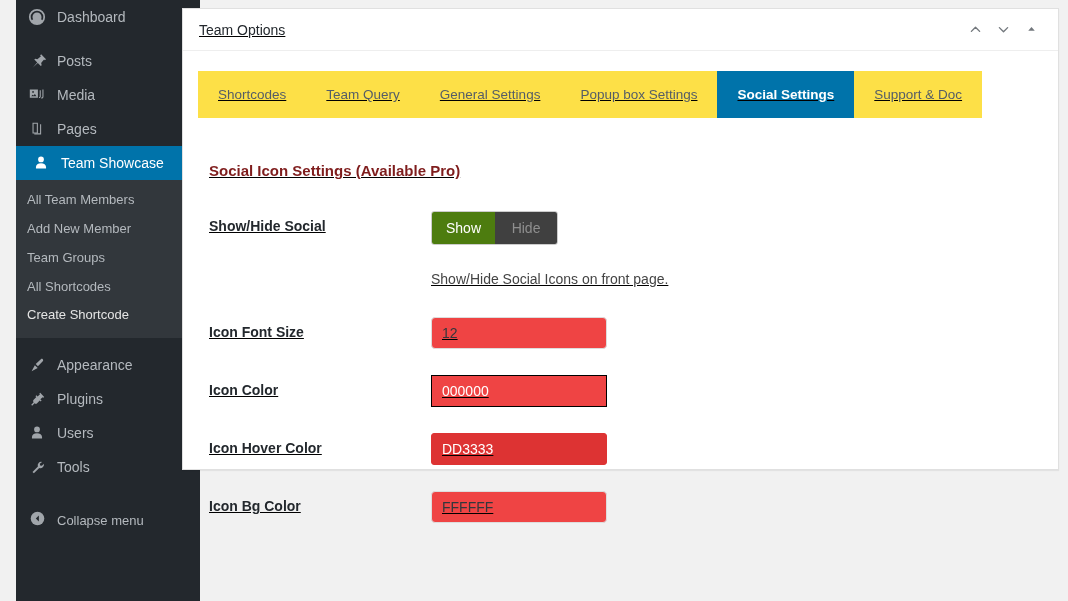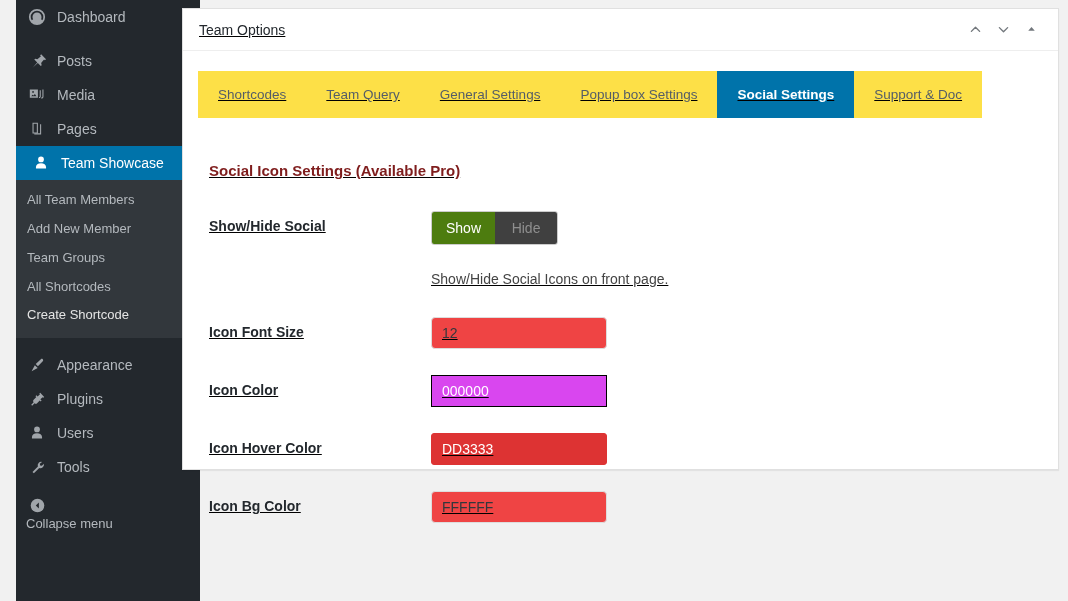--- a/index.html
+++ b/index.html
@@ -81,26 +81,25 @@
     line-height: 1.45;
     white-space: nowrap;
   }
   .submenu-item.current {
     color: #e5e5e5;
     font-weight: normal;
   }
 
   .collapse-item {
     display: flex;
-    align-items: flex-start;
+    align-items: flex-end;
     height: 34px;
     padding-left: 10px;
     color: #b4b9be;
     box-sizing: border-box;
-    flex-direction: column;
   }
   .collapse-item .mi-icon {
     width: 22px; height: 20px;
     margin-right: 9px;
     display: inline-flex; align-items: center; justify-content: center;
     flex: 0 0 22px;
     color: #a0a5aa;
   }
   .collapse-item .mi-label { font-size: 13px; }
 
@@ -234,21 +233,21 @@
     background: #ef4444;
     color: #32373c;
     font-size: 14px;
     font-family: "Liberation Sans", sans-serif;
     padding: 0 10px;
     box-sizing: border-box;
     display: flex;
     align-items: center;
   }
   .text-field.swatch-dark {
-    background: #d946ef;
+    background: #ef4444;
     color: #fff;
     border-color: #000;
     border-radius: 0;
   }
   .text-field.swatch-red {
     background: #dd3333;
     color: #fff;
     border-color: #dd3333;
     border-radius: 3px;
   }

